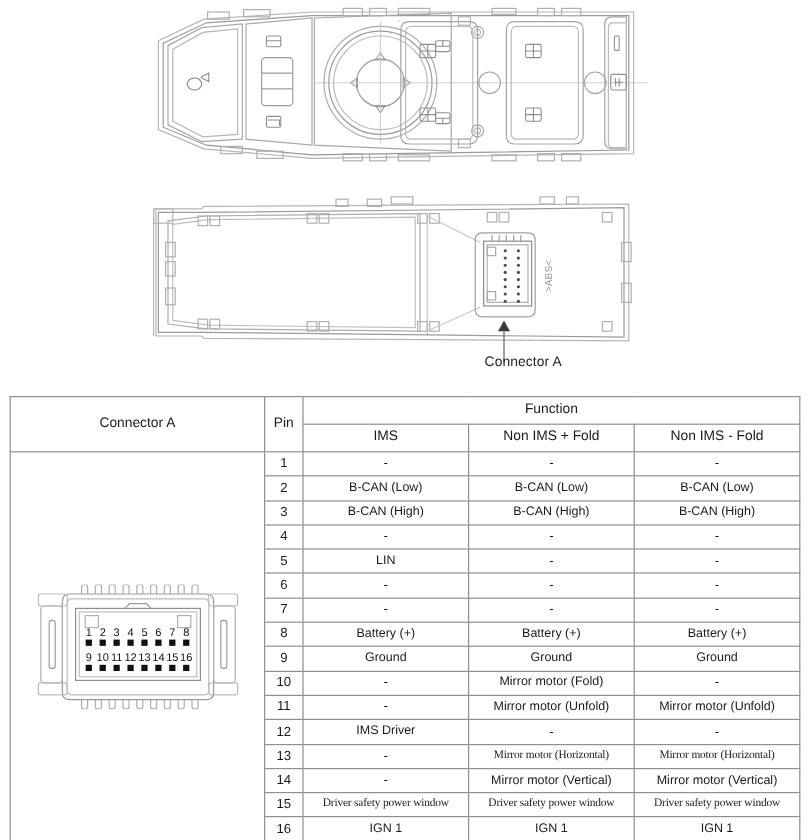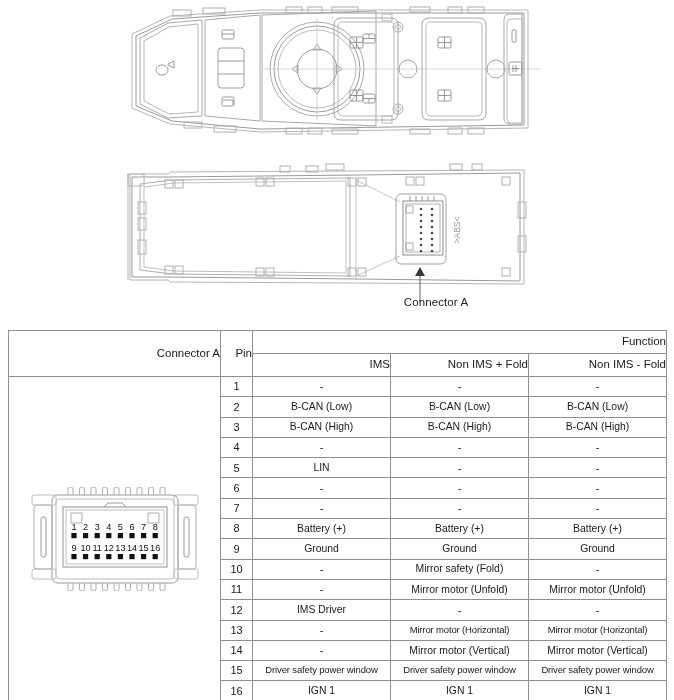--- a/index.html
+++ b/index.html
@@ -55,21 +55,20 @@
     text-align: center;
     vertical-align: middle;
     font-weight: normal;
     padding: 0;
     line-height: 1.15;
     white-space: nowrap;
     overflow: hidden;
   }
   #pinout-table thead td {
     height: 22px;
-    text-align: right;
   }
   #pinout-table tbody td {
     height: 19.3px;
   }
   .col-connector { width: 212px; }
   .col-pin { width: 32px; }
   .col-fn { width: 138px; }
 
   td.cell-connector-art {
     vertical-align: middle;
@@ -79,21 +78,21 @@
     display: flex;
     align-items: center;
     justify-content: center;
     height: 100%;
   }
 
   .hdr-label { font-size: 11.5px; }
   .pin-num { font-size: 11px; }
   .fn-dash { font-size: 11px; }
   .fn-text { font-size: 10.4px; margin-top: 40px; }
-  .fn-text.tight { font-size: 9.5px; letter-spacing: -0.15px; }
+  .fn-text.tight { font-size: 9.5px; letter-spacing: -0.15px; font-family: Liberation Serif, serif; }
 </style>
 </head>
 <body>
 
 <div id="figure-area">
 
   <svg id="switch-top-view" class="fig-svg" width="430" height="135" viewBox="0 0 430 135">
     <g fill="none" stroke="#a3a3a3" stroke-width="1">
 
       <path d="M22,30 L60,12 L150,6 L418,6 L418,124 L150,128 L60,120 L22,104 Z" stroke="#b5b5b5"></path>
@@ -501,21 +500,21 @@
       </tr>
       <tr>
         <td class="pin-num">9</td>
         <td class="fn-text">Ground</td>
         <td class="fn-text">Ground</td>
         <td class="fn-text">Ground</td>
       </tr>
       <tr>
         <td class="pin-num">10</td>
         <td class="fn-dash">-</td>
-        <td class="fn-text">Mirror safety (Fold)</td>
+        <td class="fn-text">Mirror motor (Fold)</td>
         <td class="fn-dash">-</td>
       </tr>
       <tr>
         <td class="pin-num">11</td>
         <td class="fn-dash">-</td>
         <td class="fn-text">Mirror motor (Unfold)</td>
         <td class="fn-text">Mirror motor (Unfold)</td>
       </tr>
       <tr>
         <td class="pin-num">12</td>

